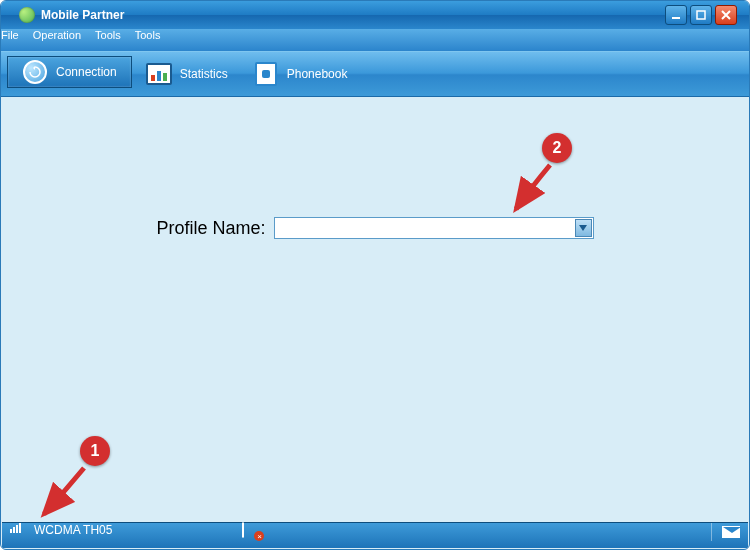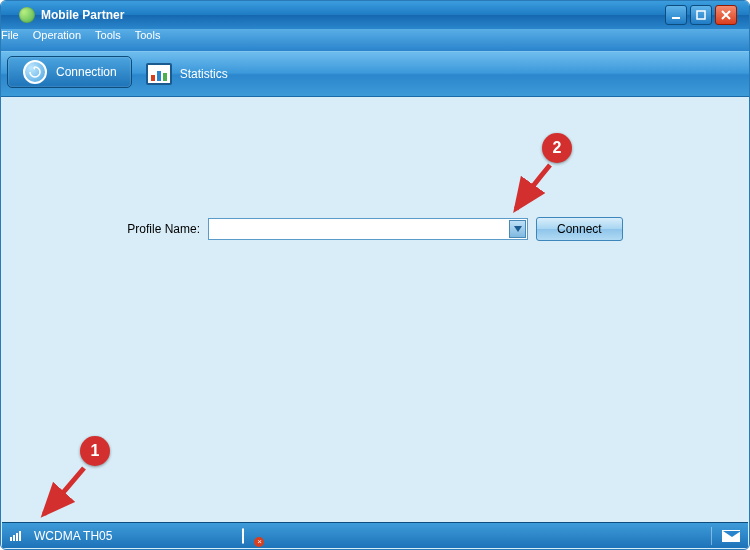--- a/index.html
+++ b/index.html
@@ -79,21 +79,21 @@
     gap:8px;
     padding: 13px 12px;
     color:#fff;
     font-size:12px;
     cursor:pointer;
     border-right:1px solid rgba(0,0,0,0);
   }
   .toolbar .tb-item.active {
     background: linear-gradient(to bottom, #4ba4df, #1d73b8);
     border:1px solid #0d4d7d;
-    border-radius:5px;
+    border-radius:0;
     margin: 4px 2px 8px 0;
     padding: 0 14px;
     box-shadow: inset 0 0 2px rgba(255,255,255,0.4);
   }
   .tb-icon {
     width: 26px; height:26px;
     display:flex; align-items:center; justify-content:center;
   }
   .icon-circle {
     width:24px; height:24px; border-radius:50%;
@@ -131,21 +131,21 @@
   }
   .profile-row {
     position:absolute;
     top: 120px;
     left: 0; right:0;
     display:flex;
     align-items:center;
     justify-content:center;
     gap: 8px;
   }
-  .profile-row .lbl { font-size:12px; color:#000; }
+  .profile-row .lbl { font-size:18px; color:#000; }
   .combo {
     position:relative;
     width: 320px;
     height: 22px;
     background:#fff;
     border:1px solid #5a9bc9;
     display:flex;
     align-items:center;
   }
   .combo input {
@@ -169,21 +169,21 @@
     color:#000;
     cursor:pointer;
   }
   .statusbar {
     position:absolute;
     left:1px; right:1px; bottom:1px;
     height:26px;
     background: linear-gradient(to bottom,#3e9bd9,#1d73b8);
     border-top:1px solid #0d4d7d;
     display:flex;
-    align-items:center;
+    align-items:flex-start;
     color:#fff;
     font-size:12px;
     padding: 0 8px;
     gap: 10px;
   }
   .statusbar .signal-icon{ width:14px; display:inline-flex; gap:1px; align-items:flex-end;}
   .statusbar .signal-icon span{width:2px;background:#fff;}
   .statusbar .signal-icon span:nth-child(1){height:4px;}
   .statusbar .signal-icon span:nth-child(2){height:6px;}
   .statusbar .signal-icon span:nth-child(3){height:8px;}
@@ -258,34 +258,41 @@
     <div class="tb-item">
       <div class="tb-icon">
         <div class="icon-stats">
             <span></span>
             <span></span>
             <span></span>
           </div>
       </div>
       <span>Statistics</span>
     </div>
+    <div class="tb-item">
+      <div class="tb-icon">
+        <div class="icon-book">
+            <div class="head"></div>
+          </div>
+      </div>
+      <span>Phonebook</span>
+    </div>
   </div>
 
   <div class="content">
     <div class="profile-row">
       <span class="lbl">Profile Name:</span>
       <div class="combo">
         <input type="text" value="" style="">
         <div class="dd">
           <svg width="8" height="6" viewBox="0 0 8 6">
               <path d="M0 0 L8 0 L4 6 Z" fill="#1a5a8f"></path>
             </svg>
         </div>
       </div>
-      <button class="connect-btn">Connect</button>
     </div>
 
     <div class="callout" style="top:36px; left:540px;">2</div>
     <svg class="arrow" style="top:62px; left:508px;" width="50" height="56">
       <defs>
           <marker id="ah2" markerWidth="8" markerHeight="8" refX="6" refY="3" orient="auto">
             <path d="M0 0 L7 3 L0 6 Z" fill="#d32f2f"></path>
           </marker>
         </defs>
       <path d="M40 6 Q20 30 6 50" stroke="#d32f2f" stroke-width="5" fill="none" marker-end="url(#ah2)"></path>

